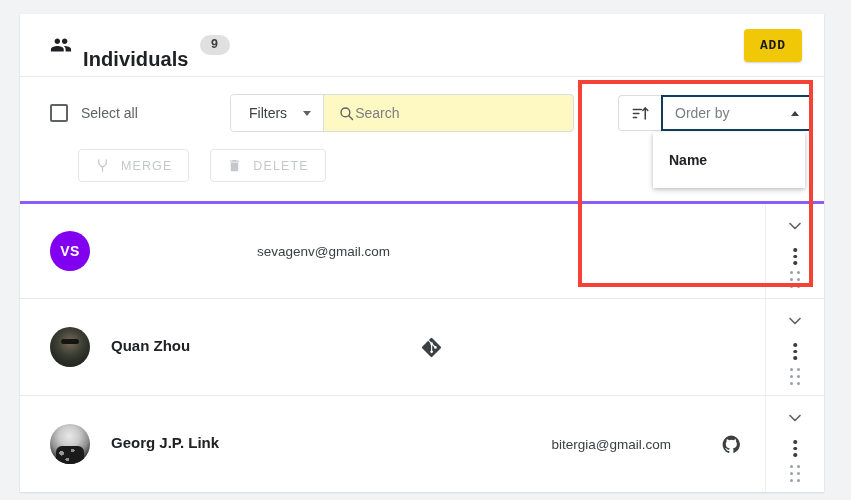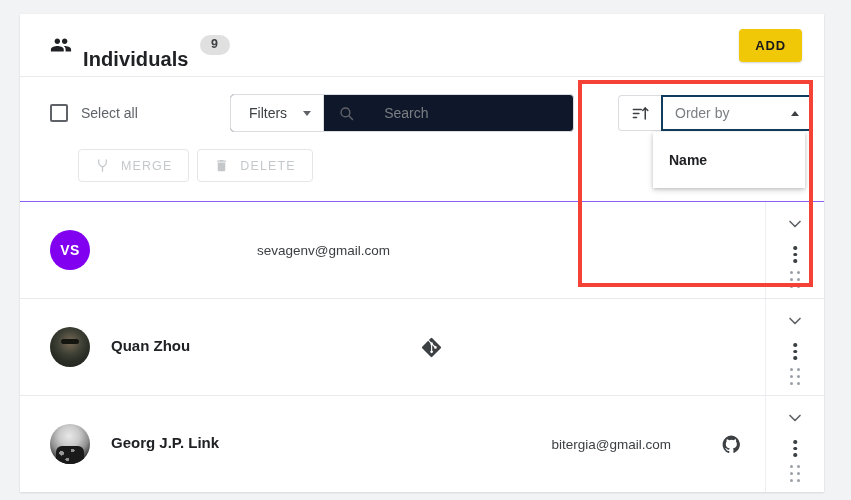--- a/index.html
+++ b/index.html
@@ -68,21 +68,21 @@
     min-width: 14px;
     padding: 3px 8px 4px;
     text-align: center;
     line-height: 1.1;
   }
   .add-button {
     background: #f0c808;
     color: #1a1a1a;
     border: none;
     border-radius: 4px;
-    font-family: Liberation Sans, sans-serif;
+    font-family: Liberation Mono, monospace;
     font-size: 13px;
     font-weight: 700;
     letter-spacing: 0.9px;
     padding: 0 16px;
     height: 33px;
     cursor: pointer;
     box-shadow: 0 1px 2px rgba(0,0,0,0.18);
   }
 
   
@@ -116,21 +116,21 @@
     font-size: 14px;
     color: #5f6368;
   }
   .filters-search {
     display: flex;
     align-items: stretch;
     height: 36px;
     border: 1px solid #dadce0;
     border-radius: 4px;
     overflow: hidden;
-    background: #0f172a;
+    background: #fef9c3;
     width: 342px;
     flex: none;
   }
   .filters-btn {
     display: flex;
     align-items: center;
     gap: 16px;
     padding: 0 12px 0 18px;
     border-right: 1px solid #dadce0;
     cursor: pointer;
@@ -142,21 +142,21 @@
   }
   .caret-down {
     width: 0; height: 0;
     border-left: 4px solid transparent;
     border-right: 4px solid transparent;
     border-top: 5px solid #5f6368;
   }
   .search-area {
     display: flex;
     align-items: center;
-    gap: 29px;
+    gap: 0;
     padding: 0 14px;
     flex: 1;
     cursor: text;
   }
   .search-icon { width: 17px; height: 17px; color: #5f6368; flex: none; }
   .search-ph {
     font-size: 14px;
     color: #7b7f83;
   }
 
@@ -222,21 +222,21 @@
     font-size: 14px;
     font-weight: 700;
     color: #202124;
     cursor: pointer;
     box-sizing: border-box;
   }
 
   
   .action-row {
     display: flex;
-    gap: 8px;
+    gap: 21px;
     padding: 18px 0 0 28px;
   }
   .action-btn {
     height: 33px;
     min-width: 96px;
     border: 1px solid #e4e6e8;
     border-radius: 4px;
     background: #fff;
     display: flex;
     align-items: center;
@@ -259,21 +259,21 @@
   .list-item {
     position: relative;
     height: 97px;
     border-top: 1px solid #e8eaed;
     display: flex;
     align-items: center;
     padding: 0 0 0 30px;
     box-sizing: border-box;
     background: #fff;
   }
-  .list-item.first { border-top: 1px solid #8b5cf6; }
+  .list-item.first { border-top: 3px solid #8b5cf6; }
   .avatar {
     width: 40px;
     height: 40px;
     border-radius: 50%;
     flex: none;
     display: flex;
     align-items: center;
     justify-content: center;
     overflow: hidden;
     position: relative;

